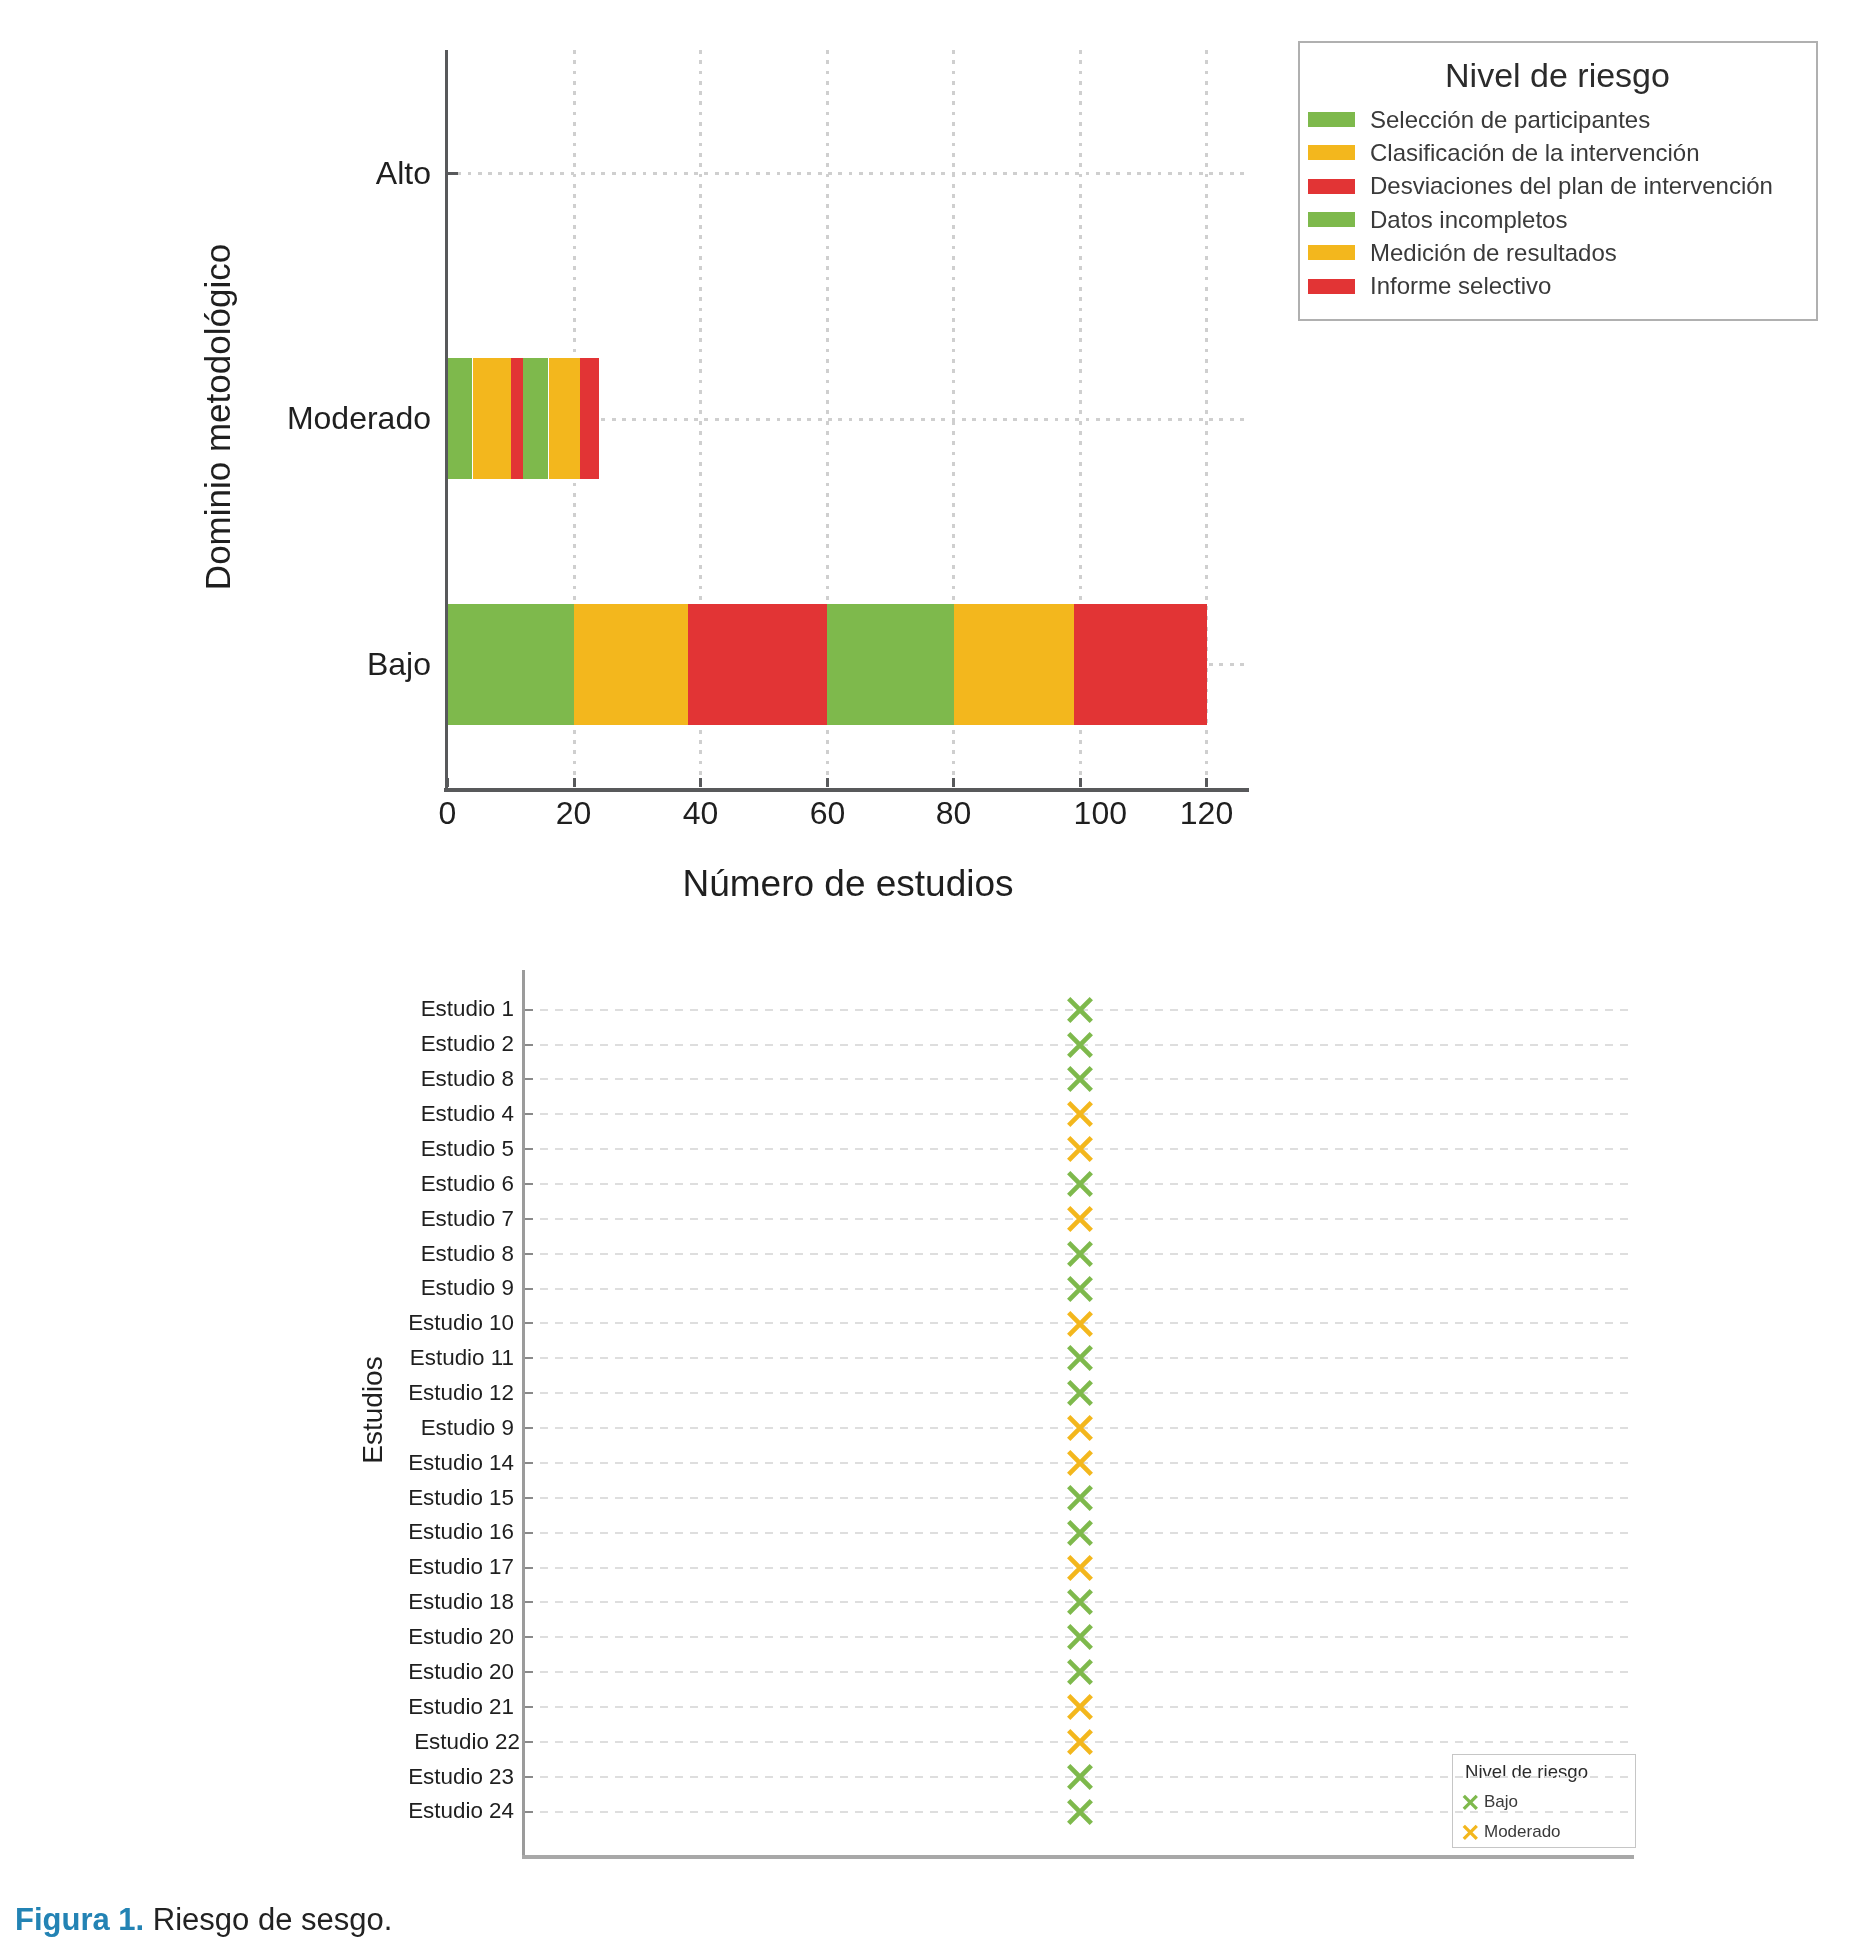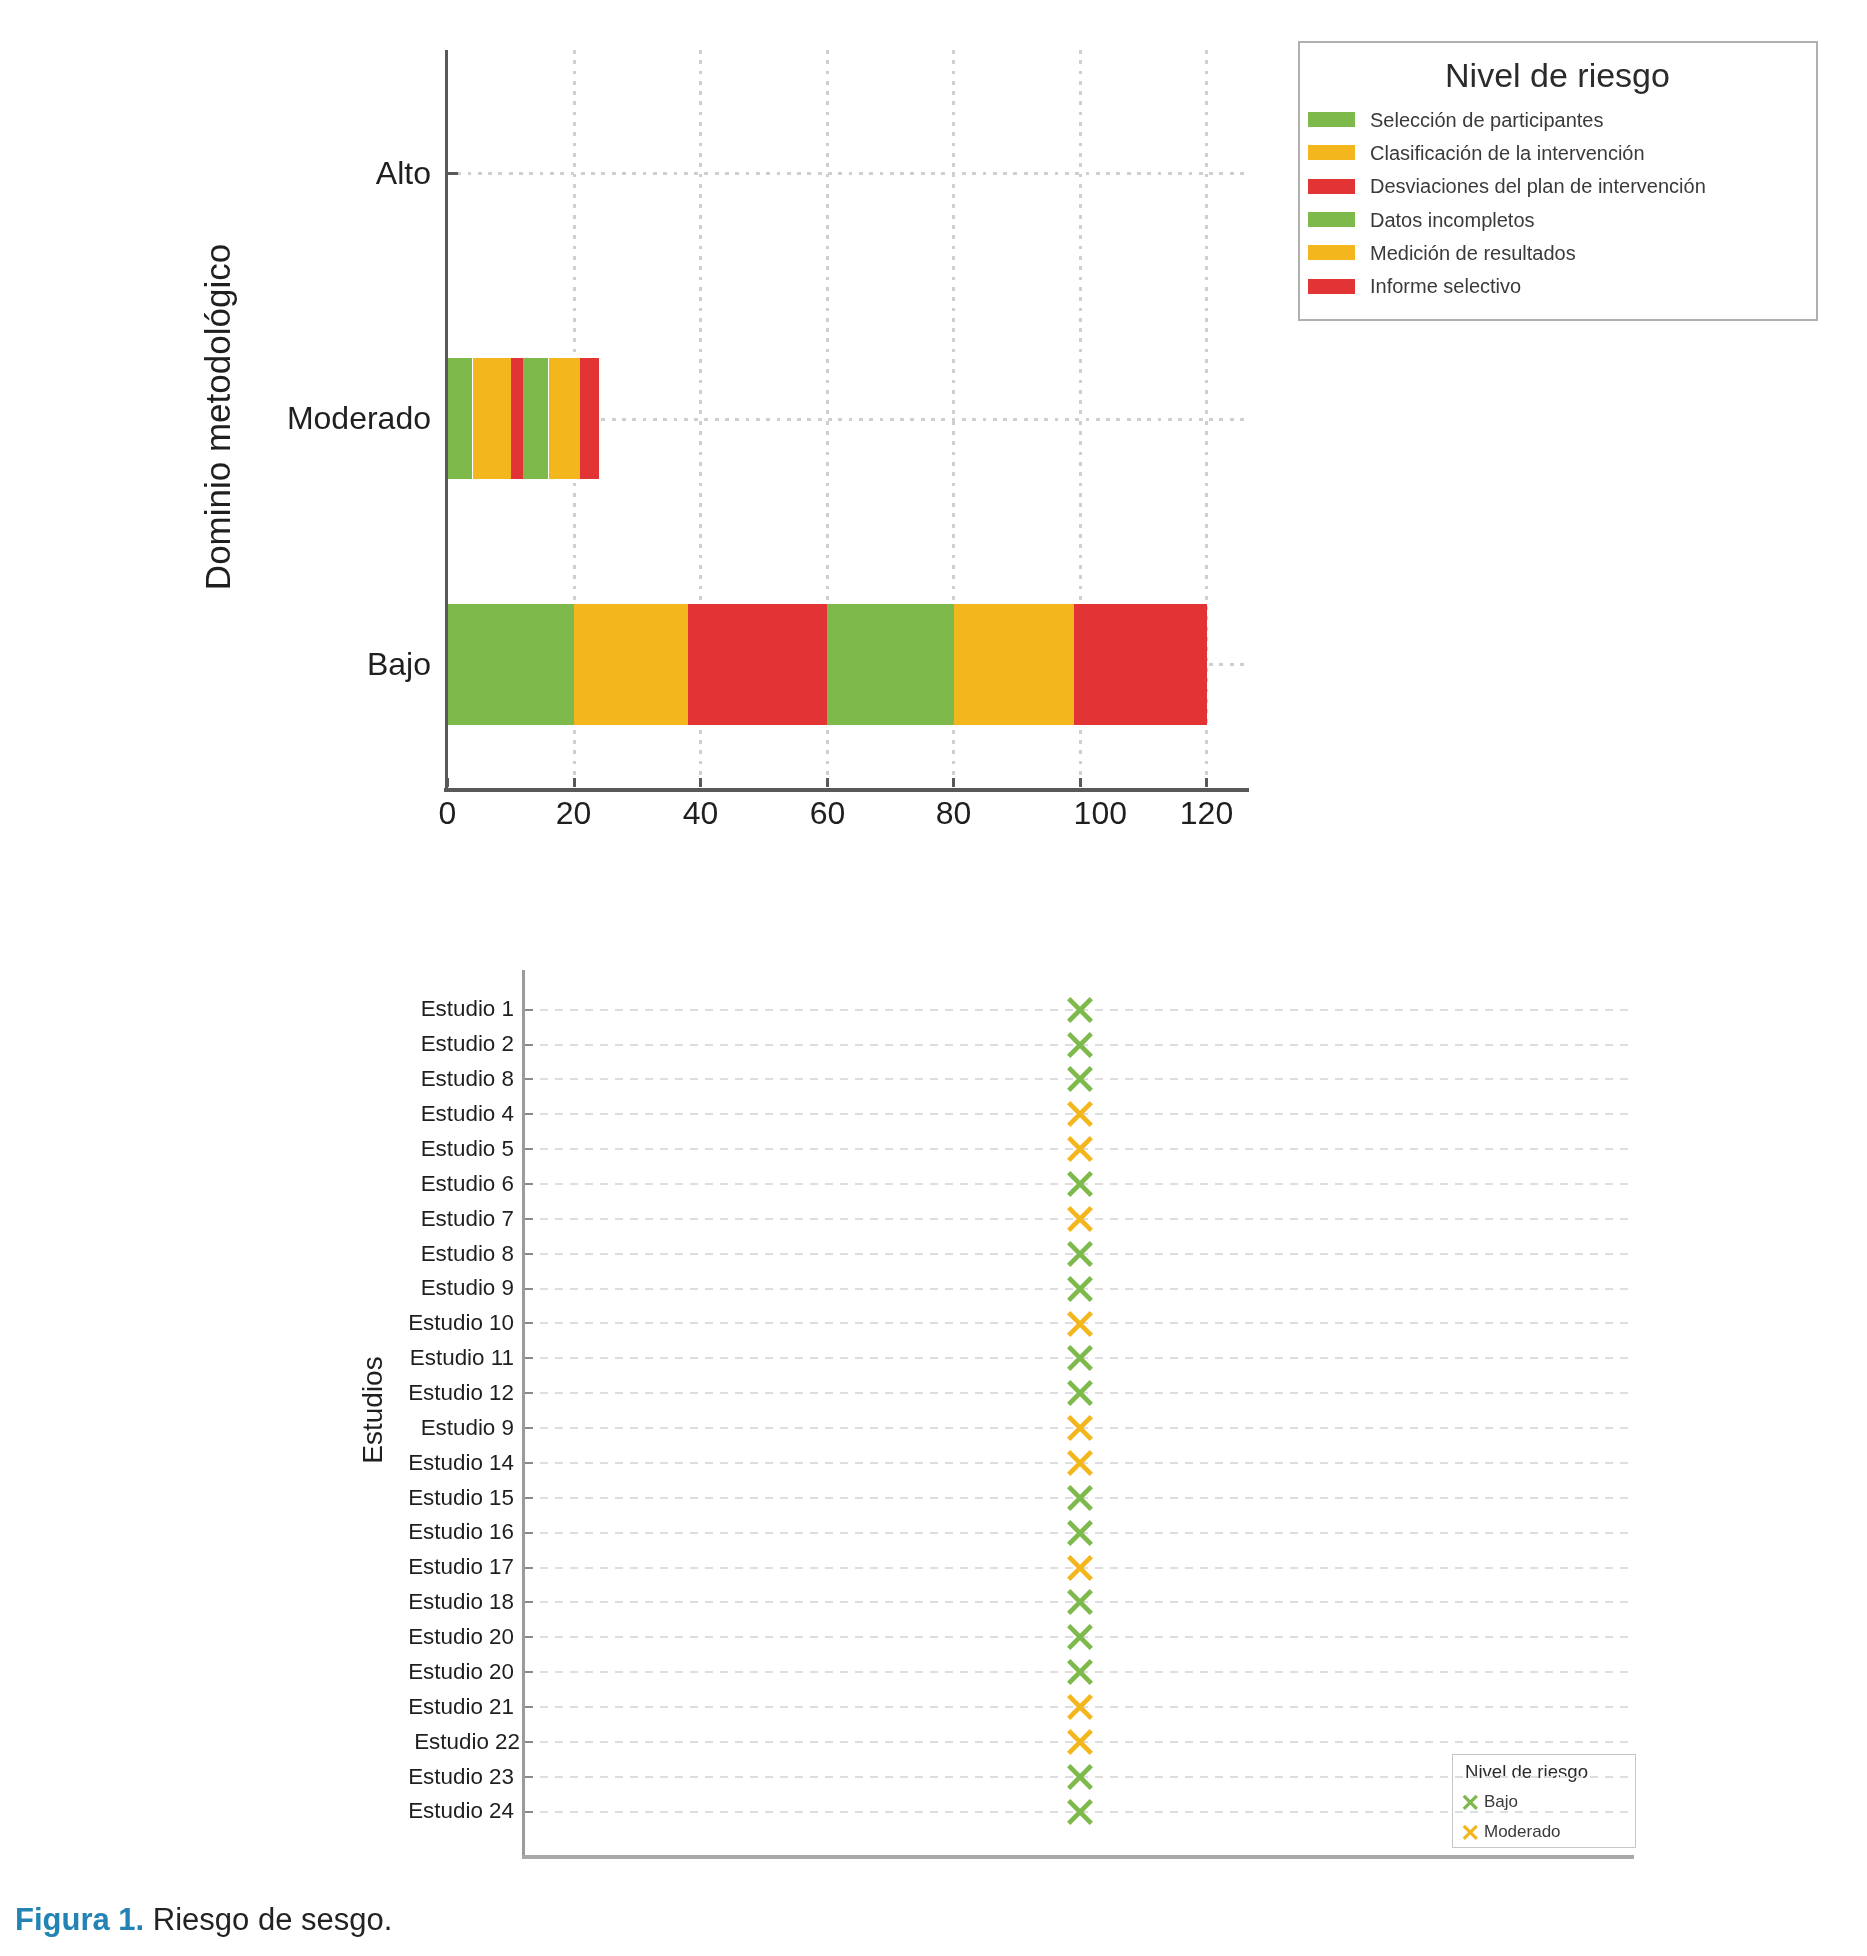--- a/index.html
+++ b/index.html
@@ -21,30 +21,31 @@
   .legend-title-sm{font-size:18.6px;color:#2b2b2b;white-space:nowrap;}
   .caption{font-size:31px;white-space:nowrap;}
   .caption .lbl{font-weight:700;}
   .caption .txt{color:#222222;font-weight:400;}
   .vdot{width:2.8px;background-image:repeating-linear-gradient(to bottom,#cfcfcf 0 3.7px,transparent 3.7px 10.3px);}
   .hdot{height:2.8px;background-image:repeating-linear-gradient(to right,#cfcfcf 0 3.7px,transparent 3.7px 10.3px);}
   .hdash{height:1.9px;background-image:repeating-linear-gradient(to right,#dedede 0 8.4px,transparent 8.4px 15px);}
   .tick-label{font-size:32px;color:#1f1f1f;text-align:center;}
   .cat-label{font-size:32px;color:#1f1f1f;text-align:right;line-height:39px;}
   .study-label{font-size:22.4px;color:#1f1f1f;text-align:right;line-height:24px;}
-  .leg-item-label{font-size:20px;color:#3a3a3a;line-height:30px;white-space:nowrap;}
+  .leg-item-label{font-size:24px;color:#3a3a3a;line-height:30px;white-space:nowrap;}
   .leg-item-label-sm{font-size:17px;color:#3a3a3a;line-height:20.5px;white-space:nowrap;}
 </style>
 </head>
 <body>
 
 <div class="canvas" id="canvas">
 
   <div class="abs rot axis-title" style="left:218px;top:417px;">Dominio metodológico</div>
 
+  <div class="abs axis-title center" style="left:447px;top:863px;width:802px;font-size:37px;">Número de estudios</div>
 
   <div class="abs legend-box" id="legend1" style="left:1298px;top:41px;width:520px;height:280px;">
     <div class="abs legend-title center" style="left:0;top:13px;width:515px;">Nivel de riesgo</div>
   <div class="abs" style="left: 7.5px; top: 69px; width: 47px; height: 15px; background: rgb(126, 185, 76);"></div>
       <div class="abs leg-item-label" style="left: 70px; top: 62px;">Selección de participantes</div>
       <div class="abs" style="left: 7.5px; top: 102px; width: 47px; height: 15px; background: rgb(243, 183, 29);"></div>
       <div class="abs leg-item-label" style="left: 70px; top: 95px;">Clasificación de la intervención</div>
       <div class="abs" style="left: 7.5px; top: 136px; width: 47px; height: 15px; background: rgb(226, 52, 53);"></div>
       <div class="abs leg-item-label" style="left: 70px; top: 128px;">Desviaciones del plan de intervención</div>
       <div class="abs" style="left: 7.5px; top: 169px; width: 47px; height: 15px; background: rgb(126, 185, 76);"></div>

